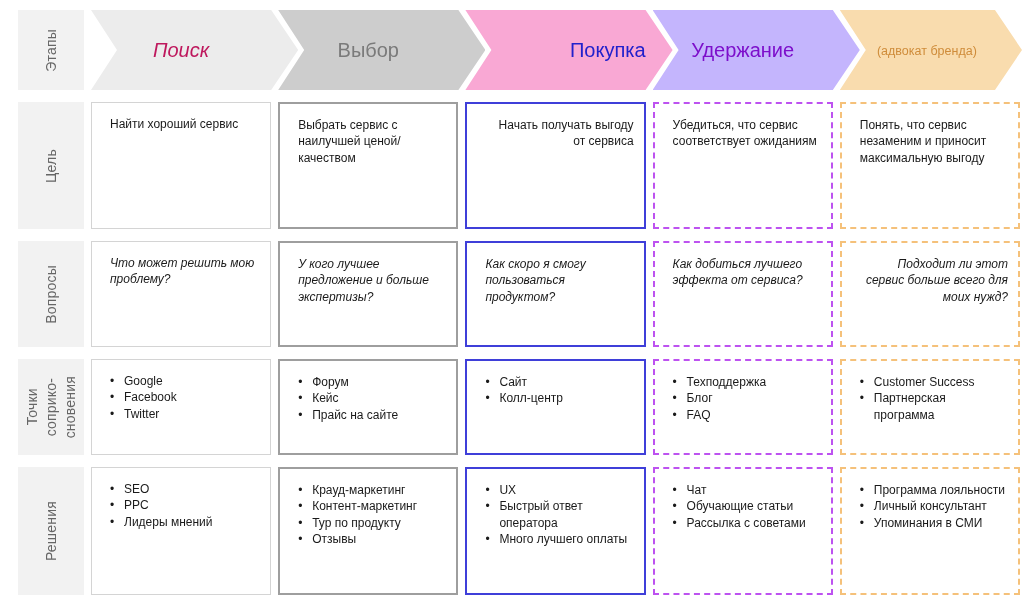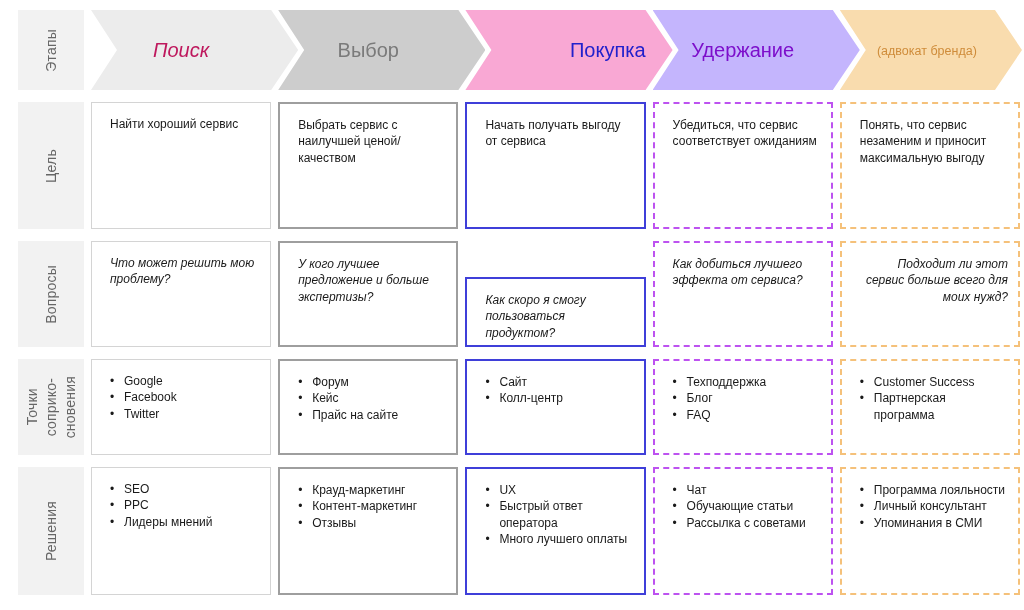--- a/index.html
+++ b/index.html
@@ -77,30 +77,30 @@
     <div class="arrow last" style="background: rgb(249, 220, 174); color: rgb(207, 140, 58);">
       <div class="stage-sub">(адвокат бренда)</div>
     </div>
   </div>
 
   <div class="label">
     <span class="vtext">Цель</span>
   </div>
   <div class="cell" style="border: 1px solid rgb(212, 212, 212);">Найти хороший сервис</div>
   <div class="cell" style="border: 2px solid rgb(158, 158, 158);">Выбрать сервис с наилучшей ценой/качеством</div>
-  <div class="cell" style="border: 2px solid rgb(63, 63, 217);">Начать получать выгоду от сервиса</div>
+  <div class="cell" style="border: 2px solid rgb(63, 63, 217); text-align: right;">Начать получать выгоду от сервиса</div>
   <div class="cell" style="border: 2px dashed rgb(189, 82, 240);">Убедиться, что сервис соответствует ожиданиям</div>
   <div class="cell" style="border: 2px dashed rgb(245, 193, 122);">Понять, что сервис незаменим и приносит максимальную выгоду</div>
 
   <div class="label">
     <span class="vtext">Вопросы</span>
   </div>
   <div class="cell q" style="border: 1px solid rgb(212, 212, 212);">Что может решить мою проблему?</div>
   <div class="cell q" style="border: 2px solid rgb(158, 158, 158);">У кого лучшее предложение и больше экспертизы?</div>
-  <div class="cell q" style="border: 2px solid rgb(63, 63, 217); margin-top: 36px;">Как скоро я смогу пользоваться продуктом?</div>
+  <div class="cell q" style="border: 2px solid rgb(63, 63, 217);">Как скоро я смогу пользоваться продуктом?</div>
   <div class="cell q" style="border: 2px dashed rgb(189, 82, 240);">Как добиться лучшего эффекта от сервиса?</div>
   <div class="cell q" style="border: 2px dashed rgb(245, 193, 122); text-align: right;">Подходит ли этот сервис больше всего для моих нужд?</div>
 
   <div class="label">
     <span class="vtext">Точки
 соприко-
 сновения</span>
   </div>
   <div class="cell" style="border: 1px solid rgb(212, 212, 212);">
     <ul>
@@ -143,20 +143,21 @@
     <ul>
         <li>SEO</li>
         <li>PPC</li>
         <li>Лидеры мнений</li>
       </ul>
   </div>
   <div class="cell" style="border: 2px solid rgb(158, 158, 158);">
     <ul>
         <li>Крауд-маркетинг</li>
         <li>Контент-маркетинг</li>
+        <li>Тур по продукту</li>
         <li>Отзывы</li>
       </ul>
   </div>
   <div class="cell" style="border: 2px solid rgb(63, 63, 217);">
     <ul>
         <li>UX</li>
         <li>Быстрый ответ оператора</li>
         <li>Много лучшего оплаты</li>
       </ul>
   </div>

